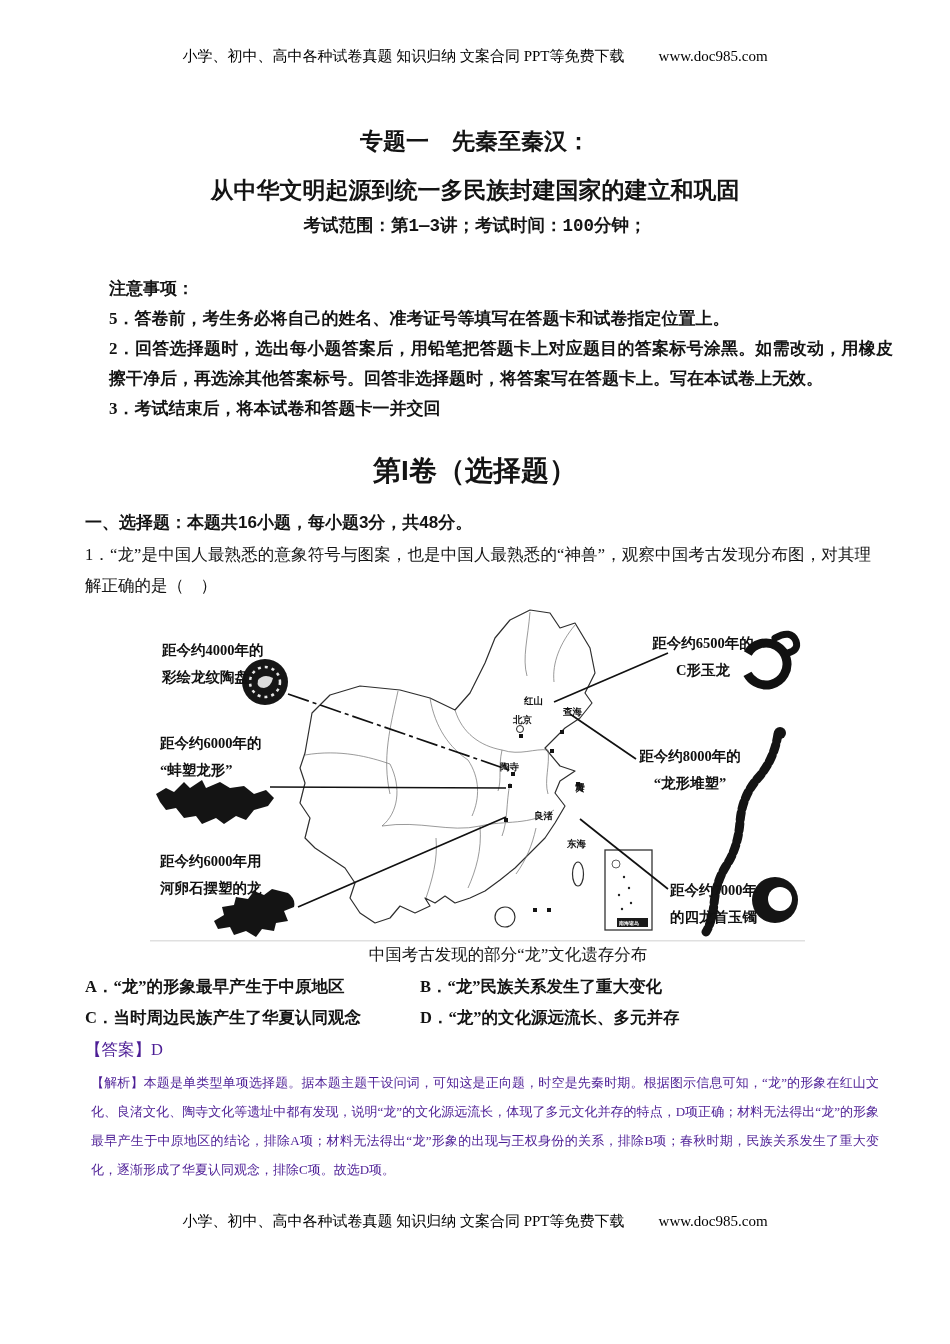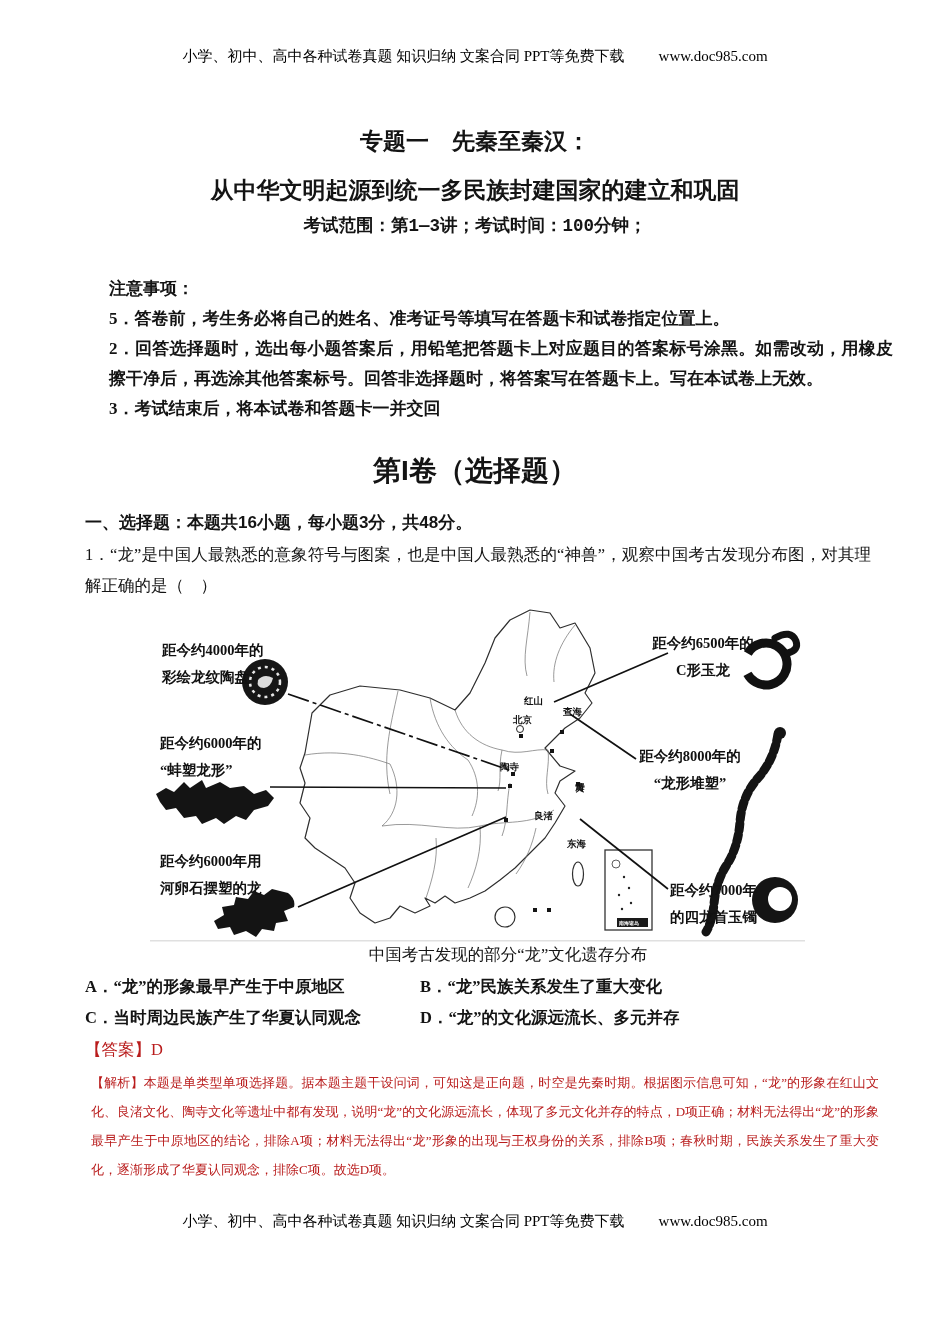--- a/index.html
+++ b/index.html
@@ -13,21 +13,21 @@
   .t1,.t2{font-size:23px;font-weight:bold;font-family:"Liberation Sans","DejaVu Sans",sans-serif;}
   .exam{font-size:17.5px;font-weight:bold;font-family:Liberation Mono, monospace;}
   .notice{left:85px;width:784px;font-size:17px;font-weight:bold;line-height:30px;
           font-family:Liberation Serif, serif;text-align:justify;margin-left:24px;}
   .sect{font-size:28px;font-weight:bold;font-family:"Liberation Sans","DejaVu Sans",sans-serif;}
   .instr{left:85px;font-size:17px;font-weight:bold;font-family:"Liberation Sans","DejaVu Sans",sans-serif;}
   .stem{left:85px;width:786px;font-size:16.5px;line-height:30.5px;text-align:justify;}
   .figure{left:150px;top:598px;width:655px;height:345px;}
   .caption{font-size:16.5px;}
   .opt{font-size:16.5px;white-space:nowrap;font-weight:bold;}
-  .red{color:#b91c1c;}
+  .red{color:#4c1d95;}
   .ans{left:85px;font-size:16.5px;}
   .ana{left:91px;width:788px;font-size:13px;line-height:29px;text-align:justify;}
   svg text{font-family:"Liberation Serif","DejaVu Serif",serif;fill:#111;}
   svg .lbl{font-size:14.5px;font-weight:bold;}
   svg .site{font-size:9.5px;font-weight:bold;}
   svg .tiny{font-size:5px;fill:#ffffff;font-weight:bold;}
 </style>
 </head>
 <body>
 

